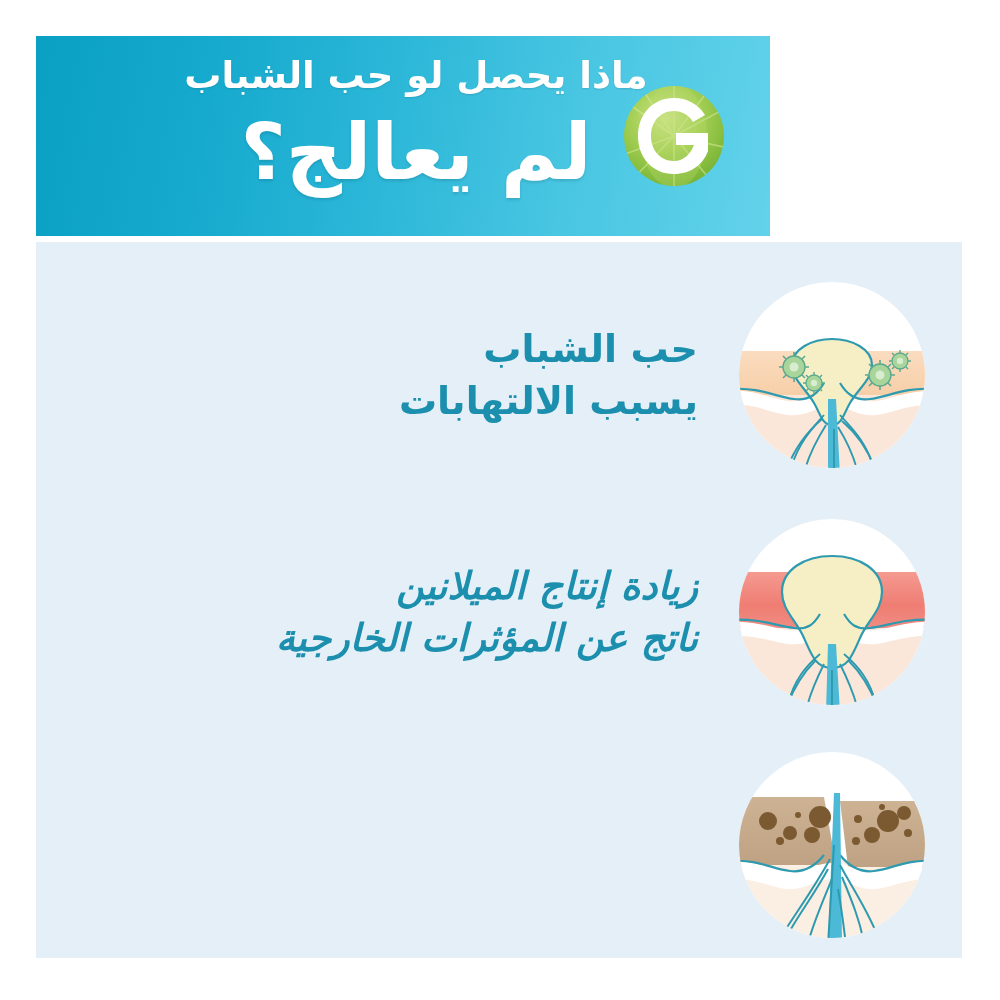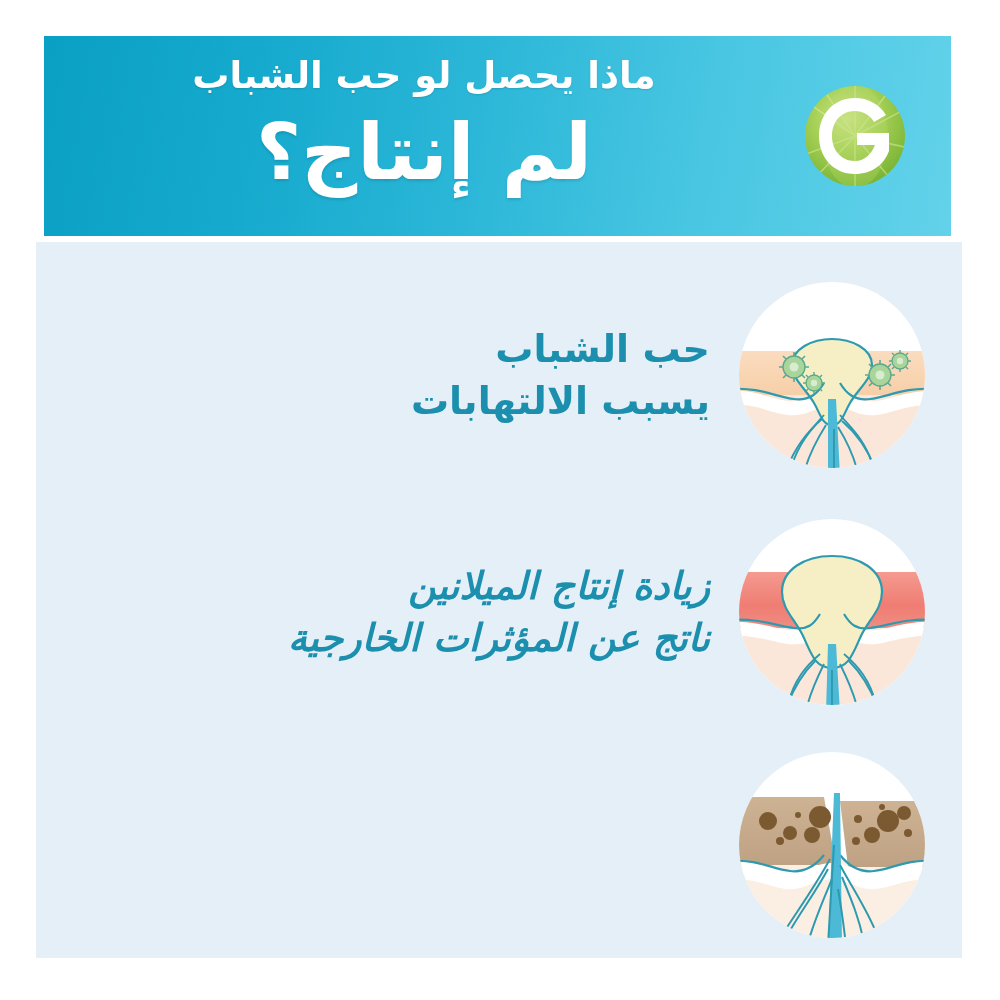--- a/index.html
+++ b/index.html
@@ -19,23 +19,23 @@
     position: absolute;
     left: 0; top: 0;
     width: 1000px;
     height: 1000px;
     background: #ffffff;
   }
 
   
   .header-bar {
     position: absolute;
-    left: 44px;
+    left: 36px;
     top: 36px;
-    width: 907px;
+    width: 734px;
     height: 200px;
     background: linear-gradient(100deg,
         #0aa0c4 0%,
         #14a9cd 22%,
         #2cb7d8 48%,
         #48c6e2 72%,
         #63d2ea 100%);
     overflow: hidden;
   }
   .header-text-wrap {
@@ -90,20 +90,21 @@
   
   .row {
     position: absolute;
     left: 0;
     width: 926px;
     height: 210px;
     display: flex;
     flex-direction: row;
     align-items: center;
     justify-content: flex-end;
+    gap: 12px;
   }
   .row-0 { top: 28px; }
   .row-1 { top: 265px; font-style: italic; }
   .row-2 { top: 498px; }
 
   .row-text {
     direction: rtl;
     text-align: right;
     color: #1b8fad;
     font-size: 38px;
@@ -125,21 +126,21 @@
 </style>
 </head>
 <body>
 
 <div id="poster">
 
   <div class="header-bar">
 
     <div class="header-text-wrap">
       <div class="head-line1">ماذا يحصل لو حب الشباب</div>
-      <div class="head-line2">لم إنتاج؟</div>
+      <div class="head-line2">لم يعالج؟</div>
     </div>
 
     <div class="logo">
       <svg width="116" height="116" viewBox="0 0 116 116" aria-hidden="true">
         <defs>
           <radialGradient id="leafGrad" cx="42%" cy="32%" r="78%">
             <stop offset="0%" stop-color="#cfe58a"></stop>
             <stop offset="45%" stop-color="#a4cf54"></stop>
             <stop offset="100%" stop-color="#6fae2e"></stop>
           </radialGradient>

